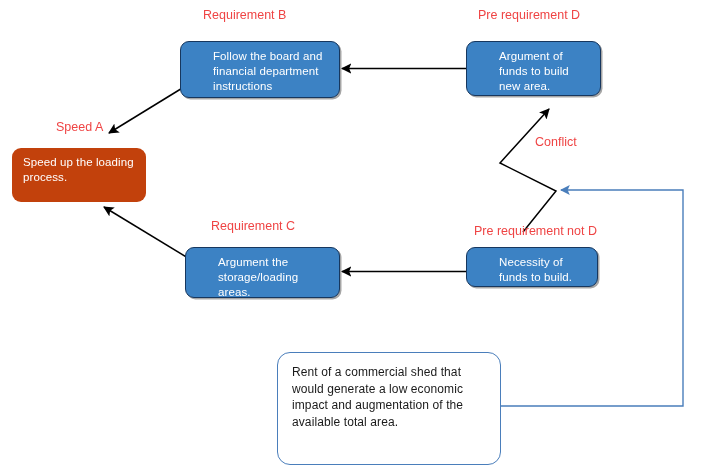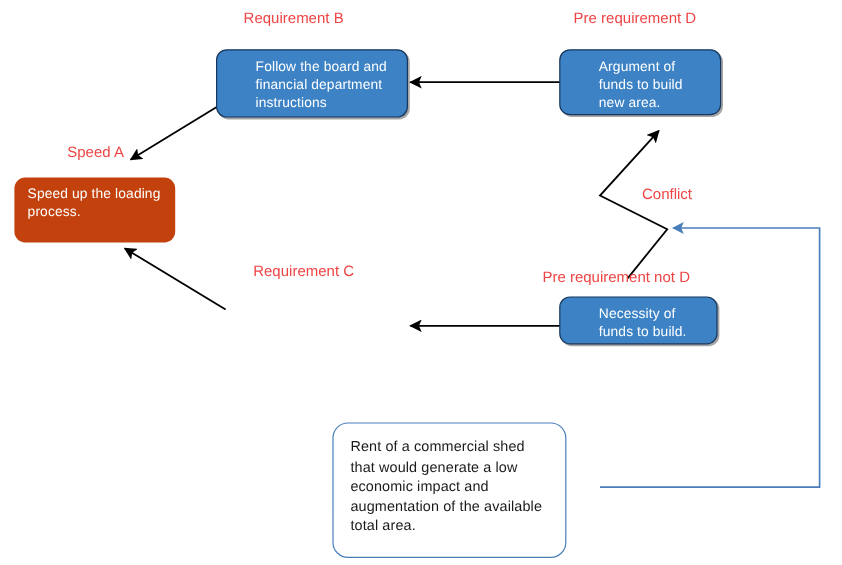--- a/index.html
+++ b/index.html
@@ -93,28 +93,29 @@
   </svg>
 
   <div class="caption" style="left:56px;top:120px;">Speed A</div>
 
   <div class="caption" style="left:203px;top:8px;">Requirement B</div>
 
   <div class="caption" style="left:211px;top:219px;">Requirement C</div>
 
   <div class="caption" style="left:478px;top:8px;">Pre requirement D</div>
 
-  <div class="caption" style="left:452px;top:224px;">Pre requirement not D</div>
+  <div class="caption" style="left:474px;top:224px;">Pre requirement not D</div>
 
-  <div class="caption" style="left:535px;top:155px;">Conflict</div>
+  <div class="caption" style="left:535px;top:135px;">Conflict</div>
 
   <div class="node plain" style="left:12px;top:148px;width:134px;height:54px;">Speed up the loading process.</div>
 
   <div class="node blue" style="left:180px;top:41px;width:160px;height:57px;">Follow the board and financial department instructions</div>
 
+  <div class="node blue" style="left:185px;top:247px;width:155px;height:51px;">Argument the storage/loading areas.</div>
 
   <div class="node blue" style="left:466px;top:41px;width:135px;height:55px;">Argument of funds to build new area.</div>
 
   <div class="node blue" style="left:466px;top:247px;width:132px;height:40px;">Necessity of funds to build.</div>
 
-  <div class="node injection" style="left:277px;top:352px;width:195px;height:113px;">Rent of a commercial shed that would generate a low economic impact and augmentation of the available total area.</div>
+  <div class="node injection" style="left:277px;top:352px;width:224px;height:113px;">Rent of a commercial shed that would generate a low economic impact and augmentation of the available total area.</div>
 
 </div>
 
 </body></html>

